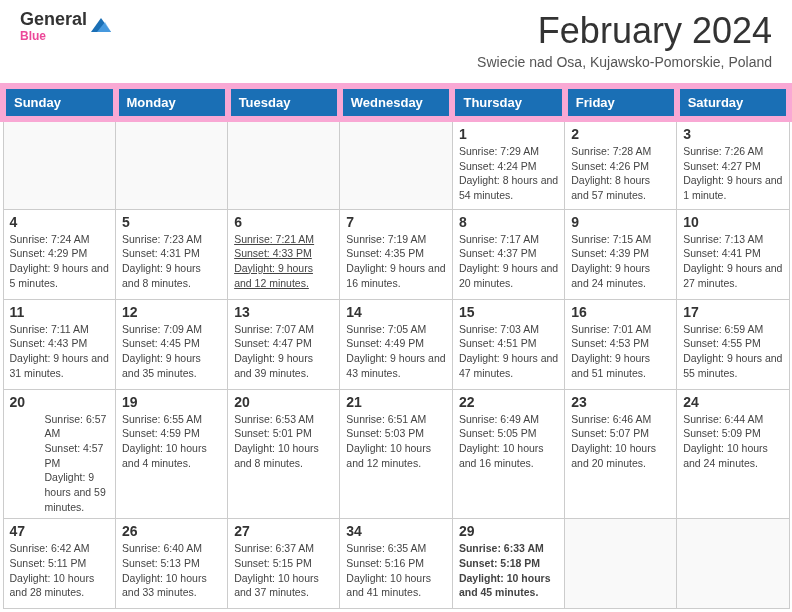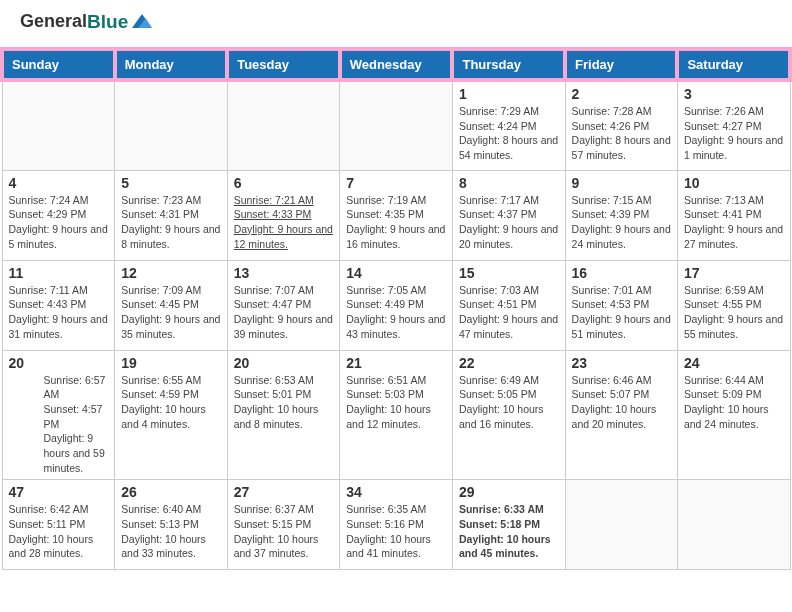--- a/index.html
+++ b/index.html
@@ -1,39 +1,39 @@
 <!DOCTYPE html>
 <html><head>
   <meta charset="utf-8">
   <style>
     * { box-sizing: border-box; margin: 0; padding: 0; }
     body { font-family: Arial, sans-serif; background: #fff; width: 792px; min-height: 612px; }
     
     .header { padding: 10px 20px 5px 20px; display: flex; align-items: flex-start; justify-content: space-between; }
     
     .logo { display: flex; align-items: center; }
-    .logo-text { display: flex; flex-direction: row; line-height: 1.1; }
+    .logo-text { display: flex; flex-direction: column; line-height: 1.1; }
     .logo-general { font-size: 18px; font-weight: bold; color: #333; }
-    .logo-blue { font-size: 19px; font-weight: bold; color: #0f766e; }
+    .logo-blue { font-size: 12px; font-weight: bold; color: #ec4899; }
     .logo-icon { width: 24px; height: 24px; margin-left: 2px; }
     
     .title-block { text-align: right; }
     .main-title { font-size: 36px; font-weight: normal; color: #333; }
     .subtitle { font-size: 14px; color: #555; margin-top: 2px; }
     
     .calendar { width: 100%; border-collapse: collapse; margin-top: 8px; }
     
     .calendar th {
       background-color: #1a6fb5;
       color: #fff;
       text-align: left;
       padding: 6px 8px;
       font-size: 13px;
       font-weight: bold;
-      border: 4px solid #f9a8d4;
+      border: 6px solid #f9a8d4;
     }
     
     .calendar td {
       border: 1px solid #ccc;
       vertical-align: top;
       padding: 4px 6px;
       width: 113px;
       min-height: 80px;
       font-size: 11px;
       color: #333;
@@ -64,20 +64,24 @@
   <div class="logo">
     <div class="logo-text">
       <span class="logo-general">General</span>
       <span class="logo-blue">Blue</span>
     </div>
     <svg class="logo-icon" viewBox="0 0 24 24">
       <polygon points="2,18 12,4 22,18" fill="#1a6fb5"></polygon>
       <polygon points="8,18 16,8 22,18" fill="#5aabf0" opacity="0.7"></polygon>
     </svg>
   </div>
+  <div class="title-block">
+    <div class="main-title">February 2024</div>
+    <div class="subtitle">Swiecie nad Osa, Kujawsko-Pomorskie, Poland</div>
+  </div>
 </div>
 
 <table class="calendar">
   <thead>
     <tr>
     <th>Sunday</th>
         <th>Monday</th>
         <th>Tuesday</th>
         <th>Wednesday</th>
         <th>Thursday</th>

